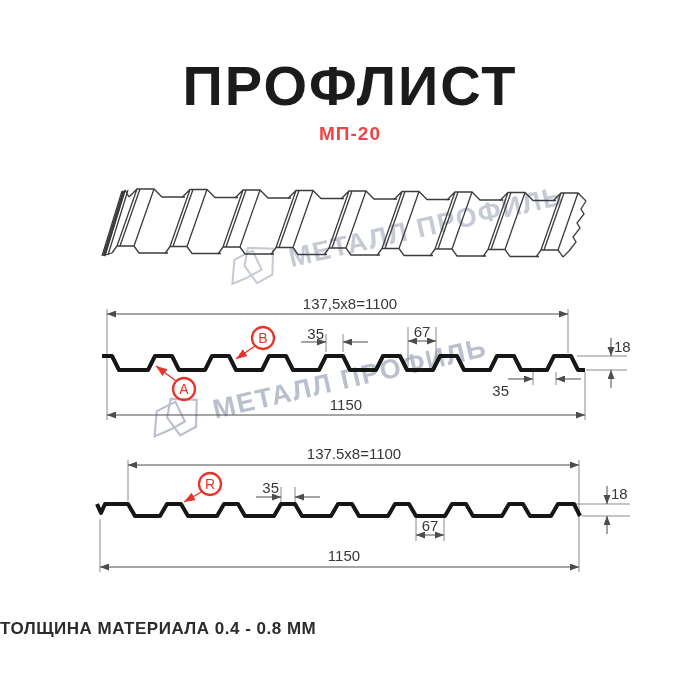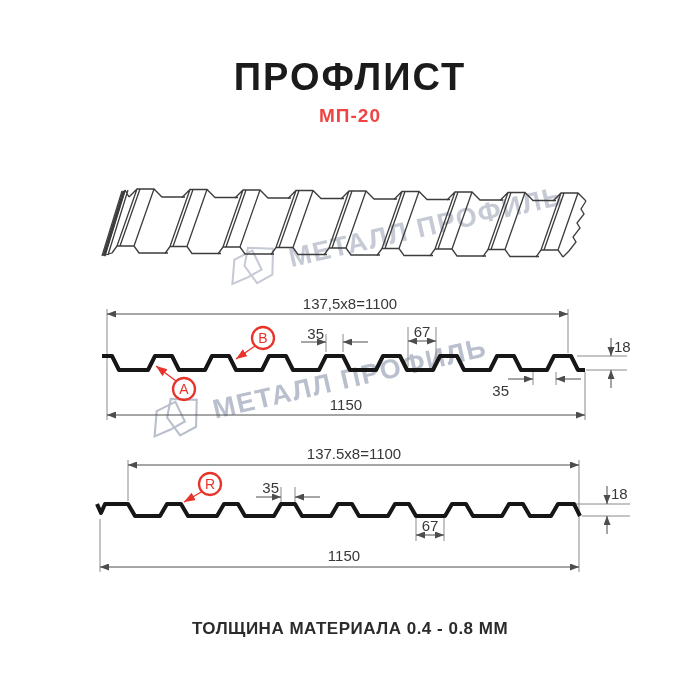--- a/index.html
+++ b/index.html
@@ -1,34 +1,34 @@
 <!DOCTYPE html>
 <html><head>
 <meta charset="utf-8">
 <style>
   html,body{margin:0;padding:0;background:#ffffff;}
   .page{position:relative;width:700px;height:700px;background:#ffffff;overflow:hidden;
         font-family:"Liberation Sans",sans-serif;}
   
   .hdr{position:absolute;top:58px;left:0;width:700px;text-align:center;z-index:3;}
-  .title{font-size:38px;font-weight:800;letter-spacing:2px;color:#1b1b1b;line-height:1;}
+  .title{font-size:56px;font-weight:800;letter-spacing:2px;color:#1b1b1b;line-height:1;}
   .subtitle{margin-top:9px;font-size:19px;font-weight:700;letter-spacing:1px;color:#ef4444;}
   
   .wm{position:absolute;display:flex;align-items:center;gap:9px;z-index:1;
       transform-origin:0 50%;transform:rotate(-13deg);white-space:nowrap;}
   .wm .wm-text{font-size:27px;font-weight:700;letter-spacing:1.5px;}
   .wm1{left:226px;top:246px;height:54px;color:#c6cad5;}
   .wm2{left:148px;top:398px;height:54px;color:#b9bfcc;}
   .wm svg{display:block;}
   
   .drawing{position:absolute;left:0;top:0;z-index:2;}
   .dimtxt{font-size:15px;fill:#383838;}
   .redtxt{font-size:14px;fill:#e8332b;}
   
-  .footer{position:absolute;top:619px;left:0;width:700px;text-align:center;z-index:3;
+  .footer{position:absolute;top:619px;left:0;width:700px;text-align:left;z-index:3;
           font-size:17px;font-weight:700;letter-spacing:0.5px;color:#2b2b2b;}
 </style>
 </head>
 <body>
 
 <div class="page">
 
   <div class="hdr">
     <div class="title">ПРОФЛИСТ</div>
     <div class="subtitle">МП-20</div>

